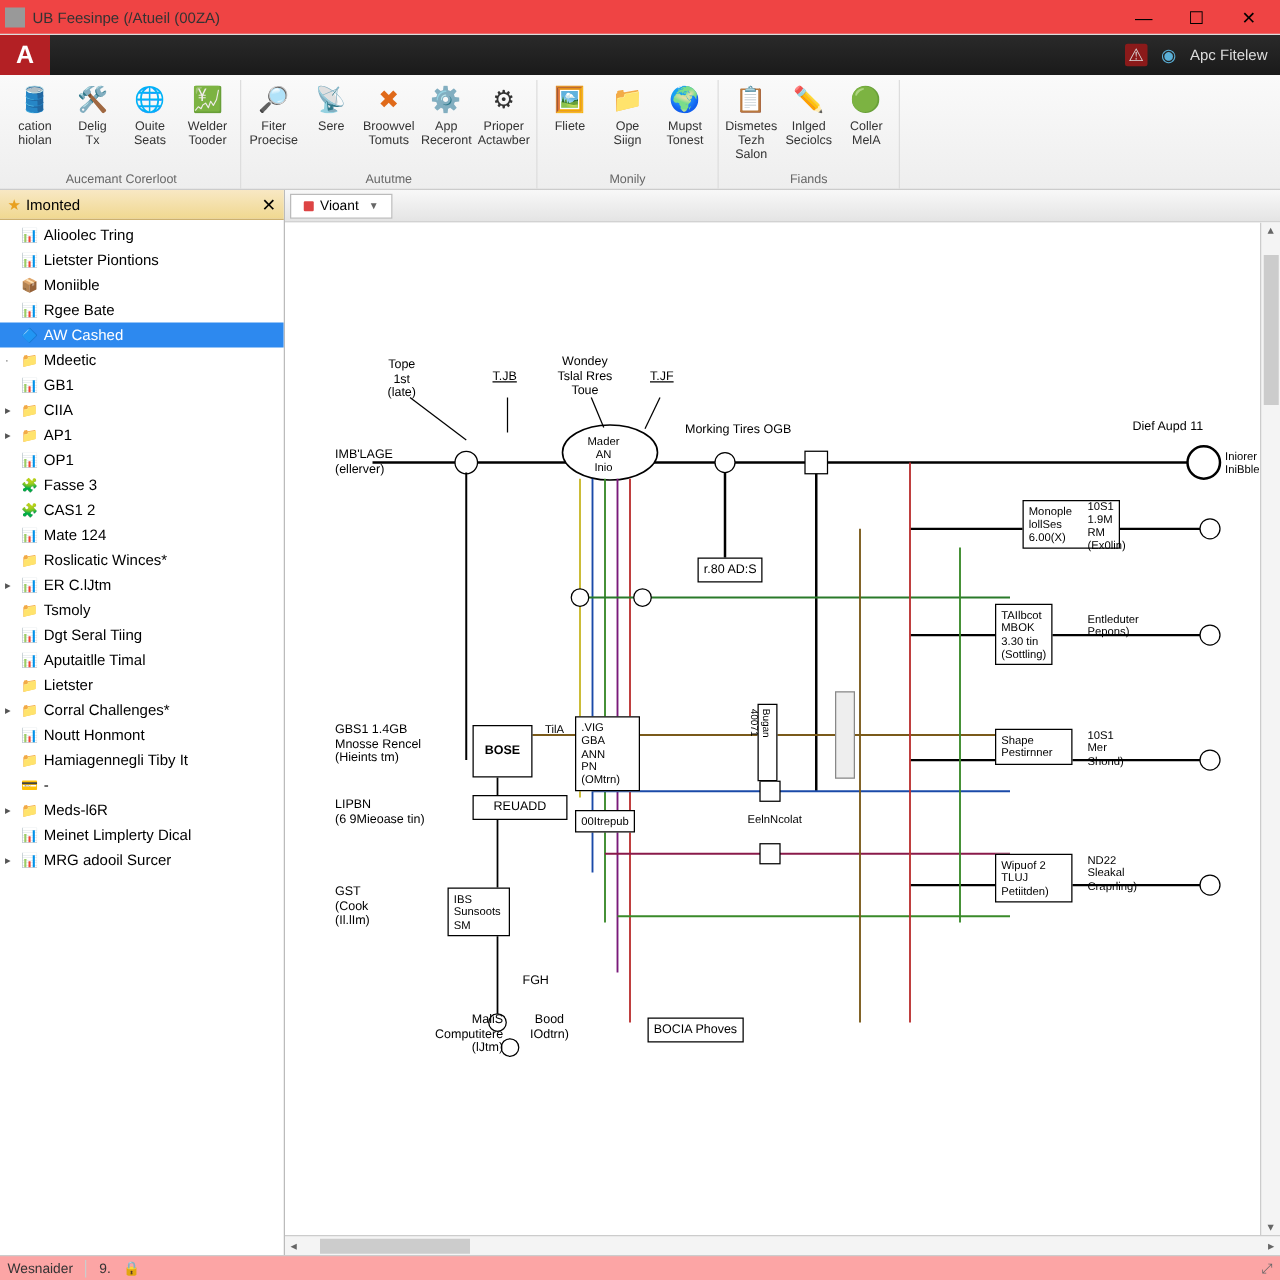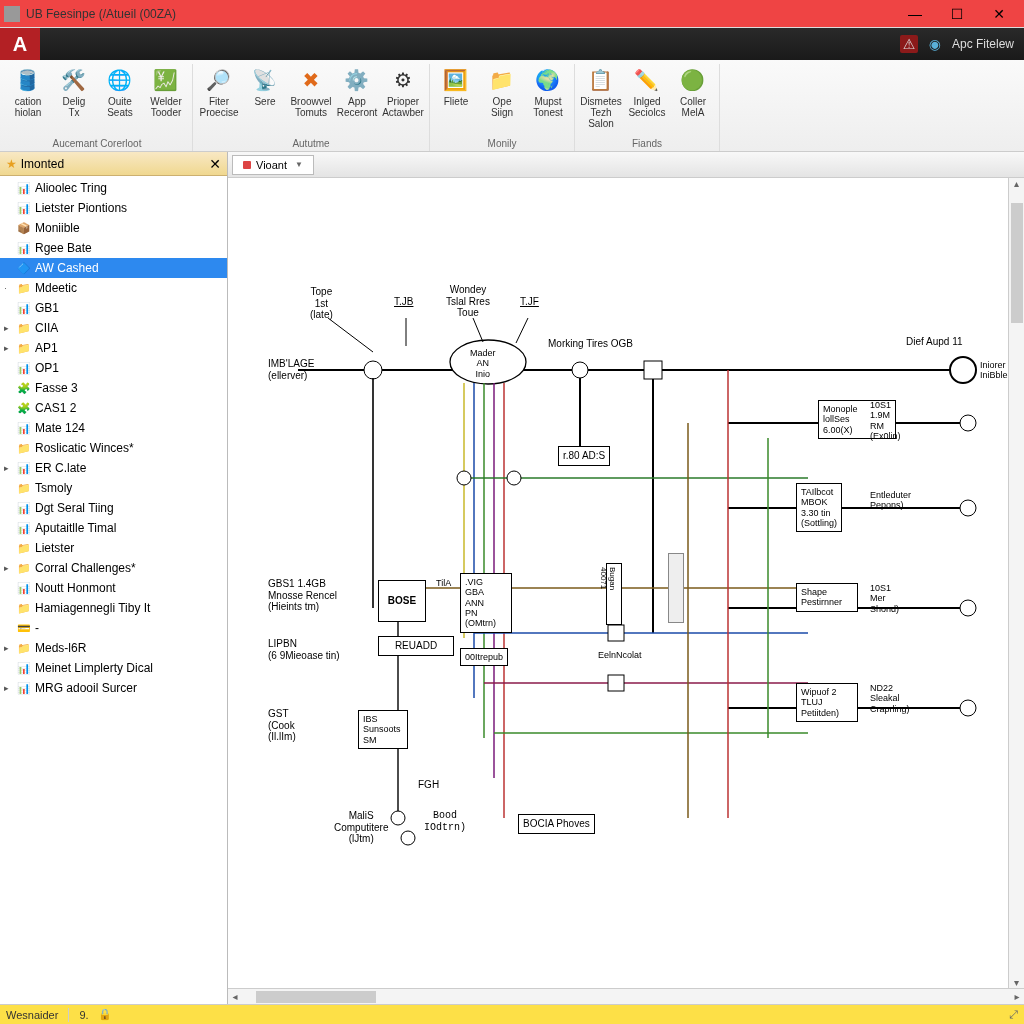--- a/index.html
+++ b/index.html
@@ -53,21 +53,21 @@
 .canvas { flex:1; background:#fff; position:relative; overflow:hidden; }
 .cnode { position:absolute; font-size:10px; line-height:1.15; color:#000; }
 .cbox { border:1.2px solid #000; background:#fff; padding:3px 4px; }
 .hs { position:absolute; bottom:0; left:0; right:0; height:16px; background:#f4f4f4; border-top:1px solid #ccc; display:flex; align-items:center; }
 .hs-thumb { width:120px;height:12px;background:#ccc;margin:0 14px; }
 .hs-ar { width:14px;text-align:center;font-size:10px;color:#666;cursor:pointer; }
 .vs { position:absolute; top:0; right:0; bottom:16px; width:16px; background:#f4f4f4; border-left:1px solid #ccc; display:flex; flex-direction:column; align-items:center; }
 .vs-thumb { height:120px;width:12px;background:#ccc;margin:14px 0; }
 
 
-.status { height:20px; background:#fde047; border-top:1px solid #ccc; display:flex; align-items:center; font-size:11px; padding:0 6px; gap:10px; color:#333; }
+.status { height:20px; background:#fca5a5; border-top:1px solid #ccc; display:flex; align-items:center; font-size:11px; padding:0 6px; gap:10px; color:#333; }
 .status .sep { width:1px;height:14px;background:#ccc; }
 .status-ico { font-size:11px;color:#666;cursor:pointer; }
 
 svg.wiring { position:absolute; top:0; left:0; }
 </style>
 </head>
 <body>
 
 <div class="titlebar">
   <div class="title-icon"></div>
@@ -246,21 +246,21 @@
           <span>Mate 124</span>
         </div>
         <div class="tree-item">
           <span class="tree-arrow"></span>
           <span class="tree-ico">📁</span>
           <span>Roslicatic Winces*</span>
         </div>
         <div class="tree-item">
           <span class="tree-arrow">▸</span>
           <span class="tree-ico">📊</span>
-          <span>ER C.late</span>
+          <span>ER C.lJtm</span>
         </div>
         <div class="tree-item">
           <span class="tree-arrow"></span>
           <span class="tree-ico">📁</span>
           <span>Tsmoly</span>
         </div>
         <div class="tree-item">
           <span class="tree-arrow"></span>
           <span class="tree-ico">📊</span>
           <span>Dgt Seral Tiing</span>
@@ -399,22 +399,22 @@
       <div class="cnode" style="left:40px;top:460px;">LIPBN<br>(6 9Mieoase tin)</div>
       <div class="cnode cbox" style="left:150px;top:458px;width:76px;text-align:center;">REUADD</div>
       <div class="cnode cbox" style="left:232px;top:470px;font-size:9px;">00Itrepub</div>
 
       <div class="cnode" style="left:370px;top:472px;font-size:9px;">EelnNcolat</div>
 
       <div class="cnode" style="left:40px;top:530px;">GST<br>(Cook<br>(Il.lIm)</div>
       <div class="cnode cbox" style="left:130px;top:532px;width:50px;font-size:9px;">IBS<br>Sunsoots<br>SM</div>
       <div class="cnode" style="left:190px;top:553px;font-size:10px;margin-top:48px;">FGH</div>
 
-      <div class="cnode" style="left:106px;top:632px;text-align:center;">MaliS<br>Computitere<br>(lJtm)</div>
-      <div class="cnode" style="left:196px;top:632px;text-align:center;font-family:Liberation Mono, monospace;">Bood<br>IOdtrn)</div>
+      <div class="cnode" style="left:120px;top:632px;text-align:right;">MaliS<br>Computitere<br>(lJtm)</div>
+      <div class="cnode" style="left:196px;top:632px;text-align:center;">Bood<br>IOdtrn)</div>
       <div class="cnode cbox" style="left:290px;top:636px;">BOCIA Phoves</div>
 
       <div class="cnode cbox" style="left:568px;top:222px;width:78px;font-size:9px;margin-left:22px;">Monople<br>lollSes<br>6.00(X)</div>
       <div class="cnode" style="left:642px;top:222px;font-size:9px;">10S1<br>1.9M<br>RM<br>(Ex0lin)</div>
       <div class="cnode cbox" style="left:568px;top:305px;width:46px;font-size:9px;">TAIlbcot<br>MBOK<br>3.30 tin<br>(Sottling)</div>
       <div class="cnode" style="left:642px;top:312px;font-size:9px;">Entleduter<br>Pepons)</div>
       <div class="cnode cbox" style="left:568px;top:405px;width:62px;font-size:9px;">Shape<br>Pestirnner</div>
       <div class="cnode" style="left:642px;top:405px;font-size:9px;">10S1<br>Mer<br>Shond)</div>
       <div class="cnode cbox" style="left:568px;top:505px;width:62px;font-size:9px;">Wipuof 2<br>TLUJ<br>Petiitden)</div>
       <div class="cnode" style="left:642px;top:505px;font-size:9px;">ND22<br>Sleakal<br>Craprling)</div>

